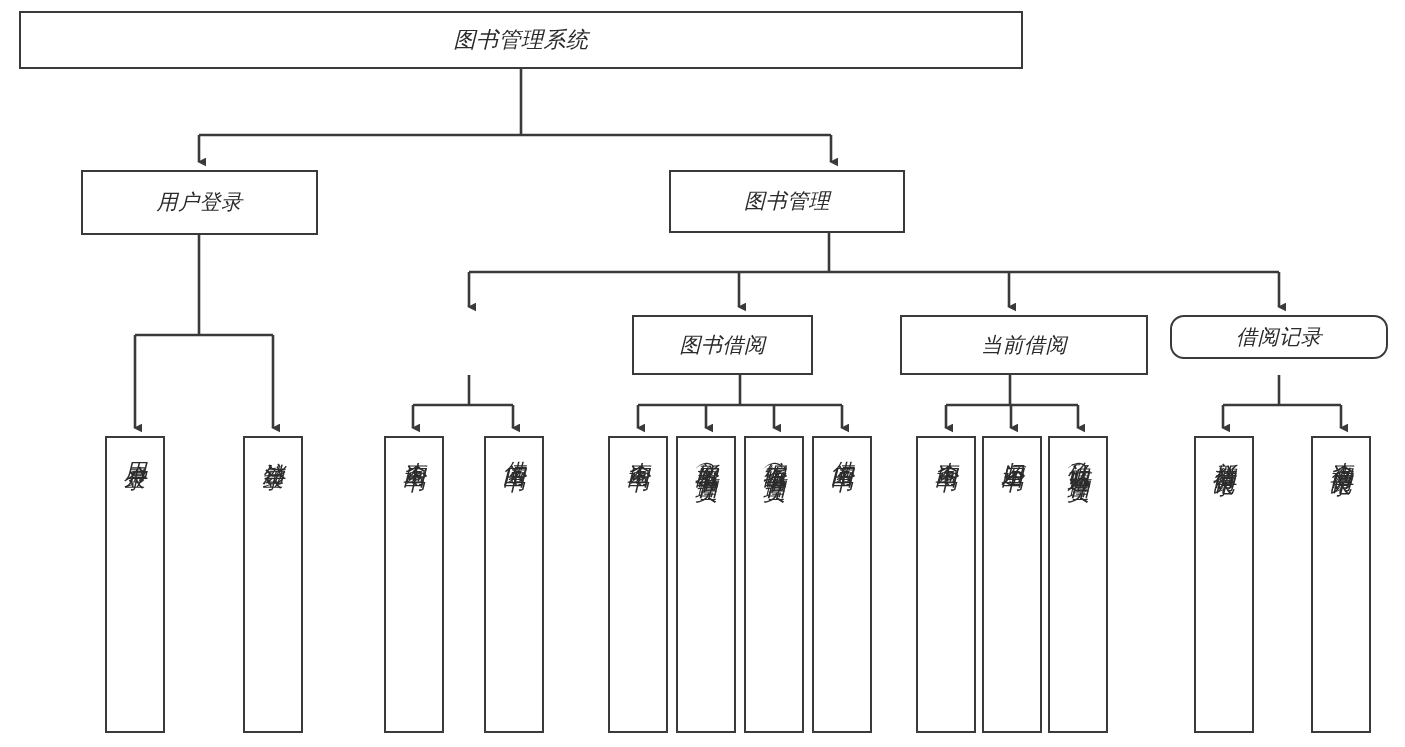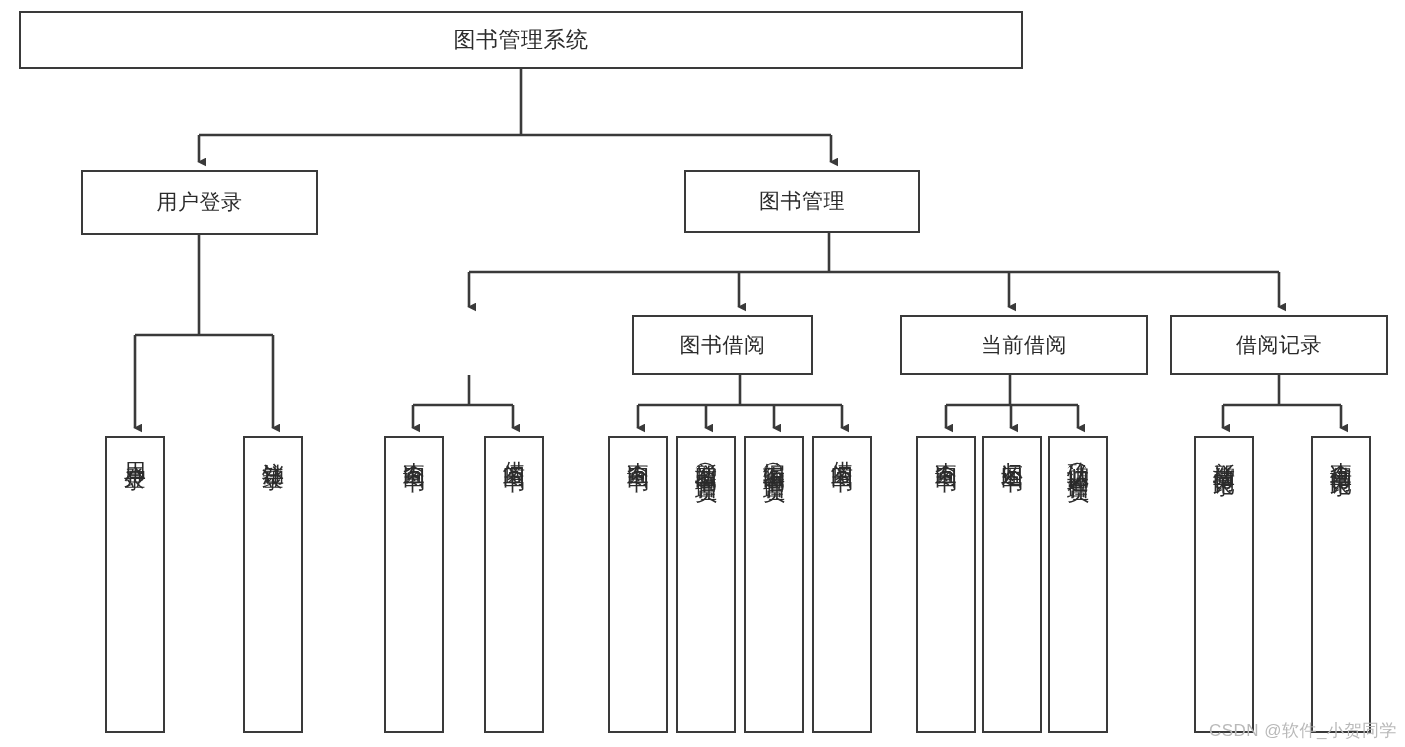--- a/index.html
+++ b/index.html
@@ -34,20 +34,21 @@
     align-items: center;
     justify-content: center;
     color: #2b2b2b;
     z-index: 2;
   }
   .node .label {
     display: block;
     text-align: center;
     line-height: 1.28;
     letter-spacing: 0.5px;
+    font-style: italic;
   }
   
   .node.horiz .label {
     font-size: 21px;
     white-space: nowrap;
   }
   .node.root .label {
     font-size: 22px;
   }
   
@@ -130,34 +131,34 @@
   </svg>
 
   <div class="node horiz root" style="left:19px; top:11px; width:1004px; height:58px;">
     <span class="label">图书管理系统</span>
   </div>
 
   <div class="node horiz" style="left:81px; top:170px; width:237px; height:65px;">
     <span class="label">用户登录</span>
   </div>
 
-  <div class="node horiz" style="left:684px; top:170px; width:236px; height:63px;">
+  <div class="node horiz" style="left:669px; top:170px; width:236px; height:63px;">
     <span class="label">图书管理</span>
   </div>
 
 
   <div class="node horiz" style="left:632px; top:315px; width:181px; height:60px;">
     <span class="label">图书借阅</span>
   </div>
 
   <div class="node horiz" style="left:900px; top:315px; width:248px; height:60px;">
     <span class="label">当前借阅</span>
   </div>
 
-  <div class="node horiz" style="left:1170px; top:315px; width:218px; height:60px;">
+  <div class="node horiz" style="left:1170px; top:315px; width:218px; height:44px;border-radius:14px;">
     <span class="label">借阅记录</span>
   </div>
 
   <div class="node vert" style="left:105px; top:436px; width:60px; height:297px;">
     <span class="label">用户登录</span>
   </div>
 
   <div class="node vert" style="left:243px; top:436px; width:60px; height:297px;">
     <span class="label">注销登录</span>
   </div>
@@ -199,15 +200,14 @@
   </div>
 
   <div class="node vert" style="left:1194px; top:436px; width:60px; height:297px;">
     <span class="label">新增借阅记录</span>
   </div>
 
   <div class="node vert" style="left:1311px; top:436px; width:60px; height:297px;">
     <span class="label">查询借阅记录</span>
   </div>
 
-  <div class="watermark">CSDN @软件_小贺同学</div>
 
 </div>
 
 </body></html>

